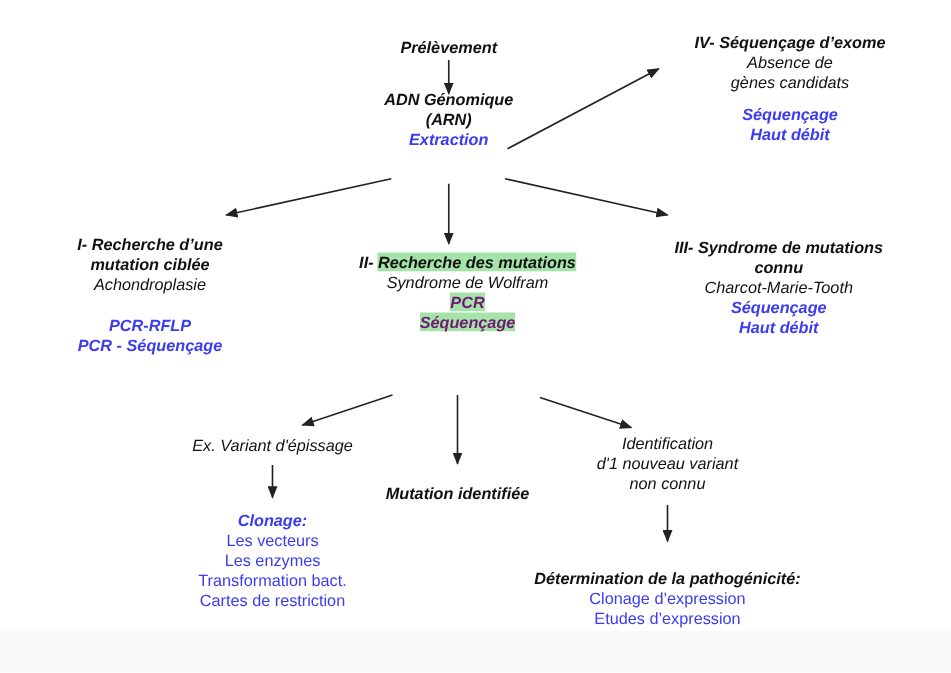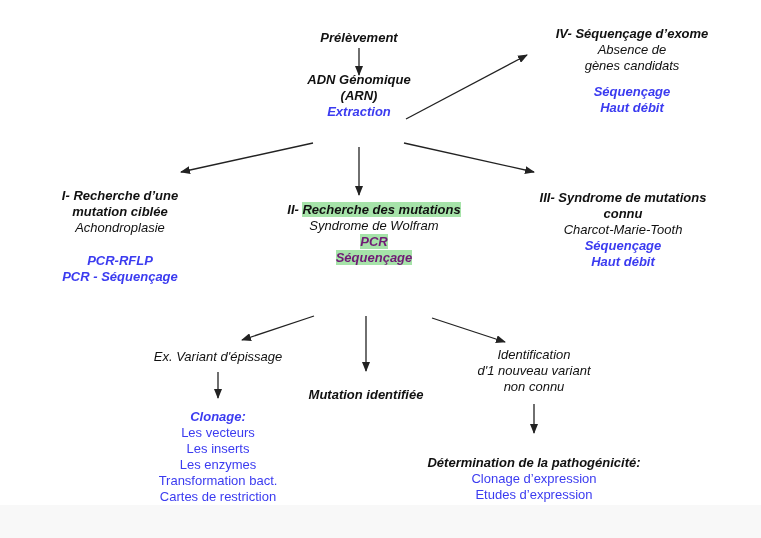--- a/index.html
+++ b/index.html
@@ -95,21 +95,20 @@
 </div>
 <div class="node i" style="left:454px; top:347px; width:160px;">
   <span class="line">Identification</span>
   <span class="line">d'1 nouveau variant</span>
   <span class="line">non connu</span>
 </div>
 
 <div class="node blue" style="left:138px; top:409px; width:160px;">
   <span class="line b">Clonage:</span>
   <span class="line">Les vecteurs</span>
-  <span class="line">Les inserts</span>
   <span class="line">Les enzymes</span>
   <span class="line">Transformation bact.</span>
   <span class="line">Cartes de restriction</span>
 </div>
 
 <div class="node" style="left:404px; top:455px; width:260px;">
   <span class="line b">Détermination de la pathogénicité:</span>
   <span class="line blue">Clonage d’expression</span>
   <span class="line blue">Etudes d’expression</span>
 </div>

